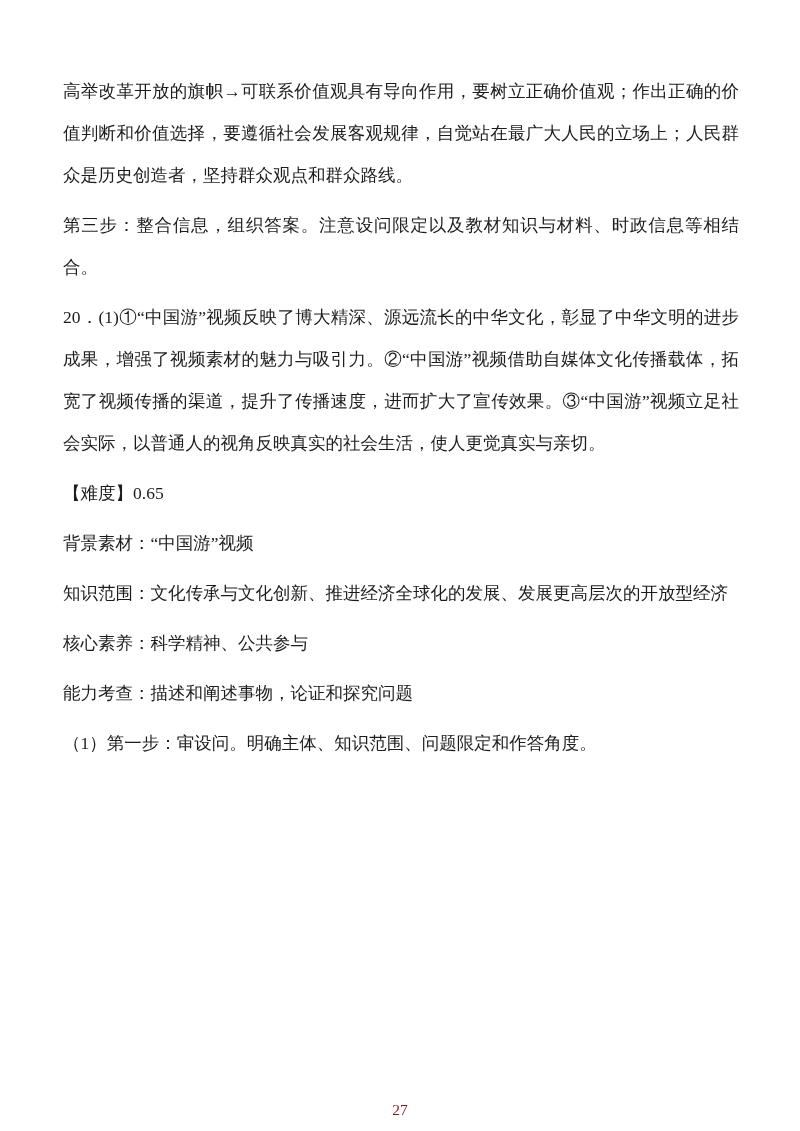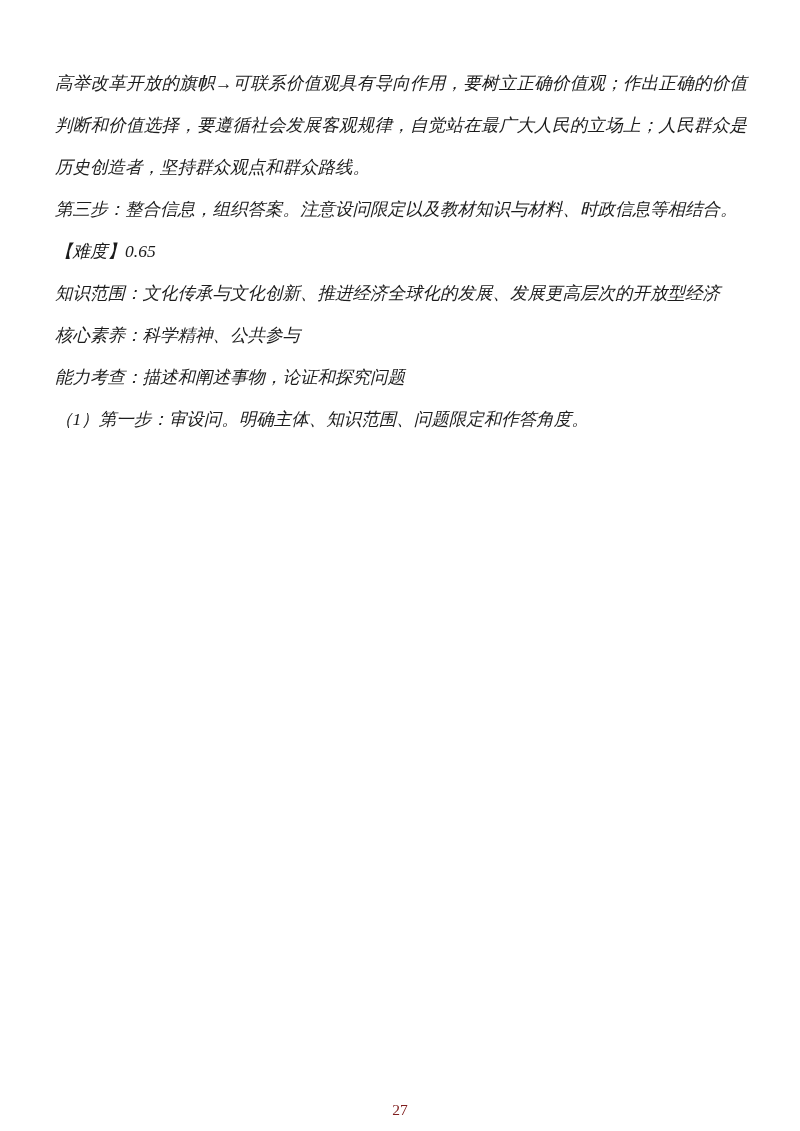--- a/index.html
+++ b/index.html
@@ -23,42 +23,43 @@
   .content {
     position: absolute;
     top: 62px;
     left: 55px;
     width: 692px;
     font-size: 17.5px;
     line-height: 42px;
     text-align: justify;
   }
   .para {
-    margin: 0;
+    margin: 8px;
     padding: 0;
     word-break: break-all;
-    font-style: italic;
   }
   .footer {
     position: absolute;
     bottom: 12px;
     left: 0;
     width: 100%;
     text-align: center;
     font-size: 15.5px;
     color: #7f1d1d;
   }
 </style>
 </head>
 <body>
 
 <div class="page">
   <div class="content">
     <p class="para">高举改革开放的旗帜→可联系价值观具有导向作用，要树立正确价值观；作出正确的价值判断和价值选择，要遵循社会发展客观规律，自觉站在最广大人民的立场上；人民群众是历史创造者，坚持群众观点和群众路线。</p>
     <p class="para">第三步：整合信息，组织答案。注意设问限定以及教材知识与材料、时政信息等相结合。</p>
+    <p class="para">20．(1)①“中国游”视频反映了博大精深、源远流长的中华文化，彰显了中华文明的进步成果，增强了视频素材的魅力与吸引力。②“中国游”视频借助自媒体文化传播载体，拓宽了视频传播的渠道，提升了传播速度，进而扩大了宣传效果。③“中国游”视频立足社会实际，以普通人的视角反映真实的社会生活，使人更觉真实与亲切。</p>
     <p class="para">【难度】0.65</p>
+    <p class="para">背景素材：“中国游”视频</p>
     <p class="para">知识范围：文化传承与文化创新、推进经济全球化的发展、发展更高层次的开放型经济</p>
     <p class="para">核心素养：科学精神、公共参与</p>
     <p class="para">能力考查：描述和阐述事物，论证和探究问题</p>
     <p class="para">（1）第一步：审设问。明确主体、知识范围、问题限定和作答角度。</p>
   </div>
   <div class="footer">27</div>
 </div>
 
 </body></html>

